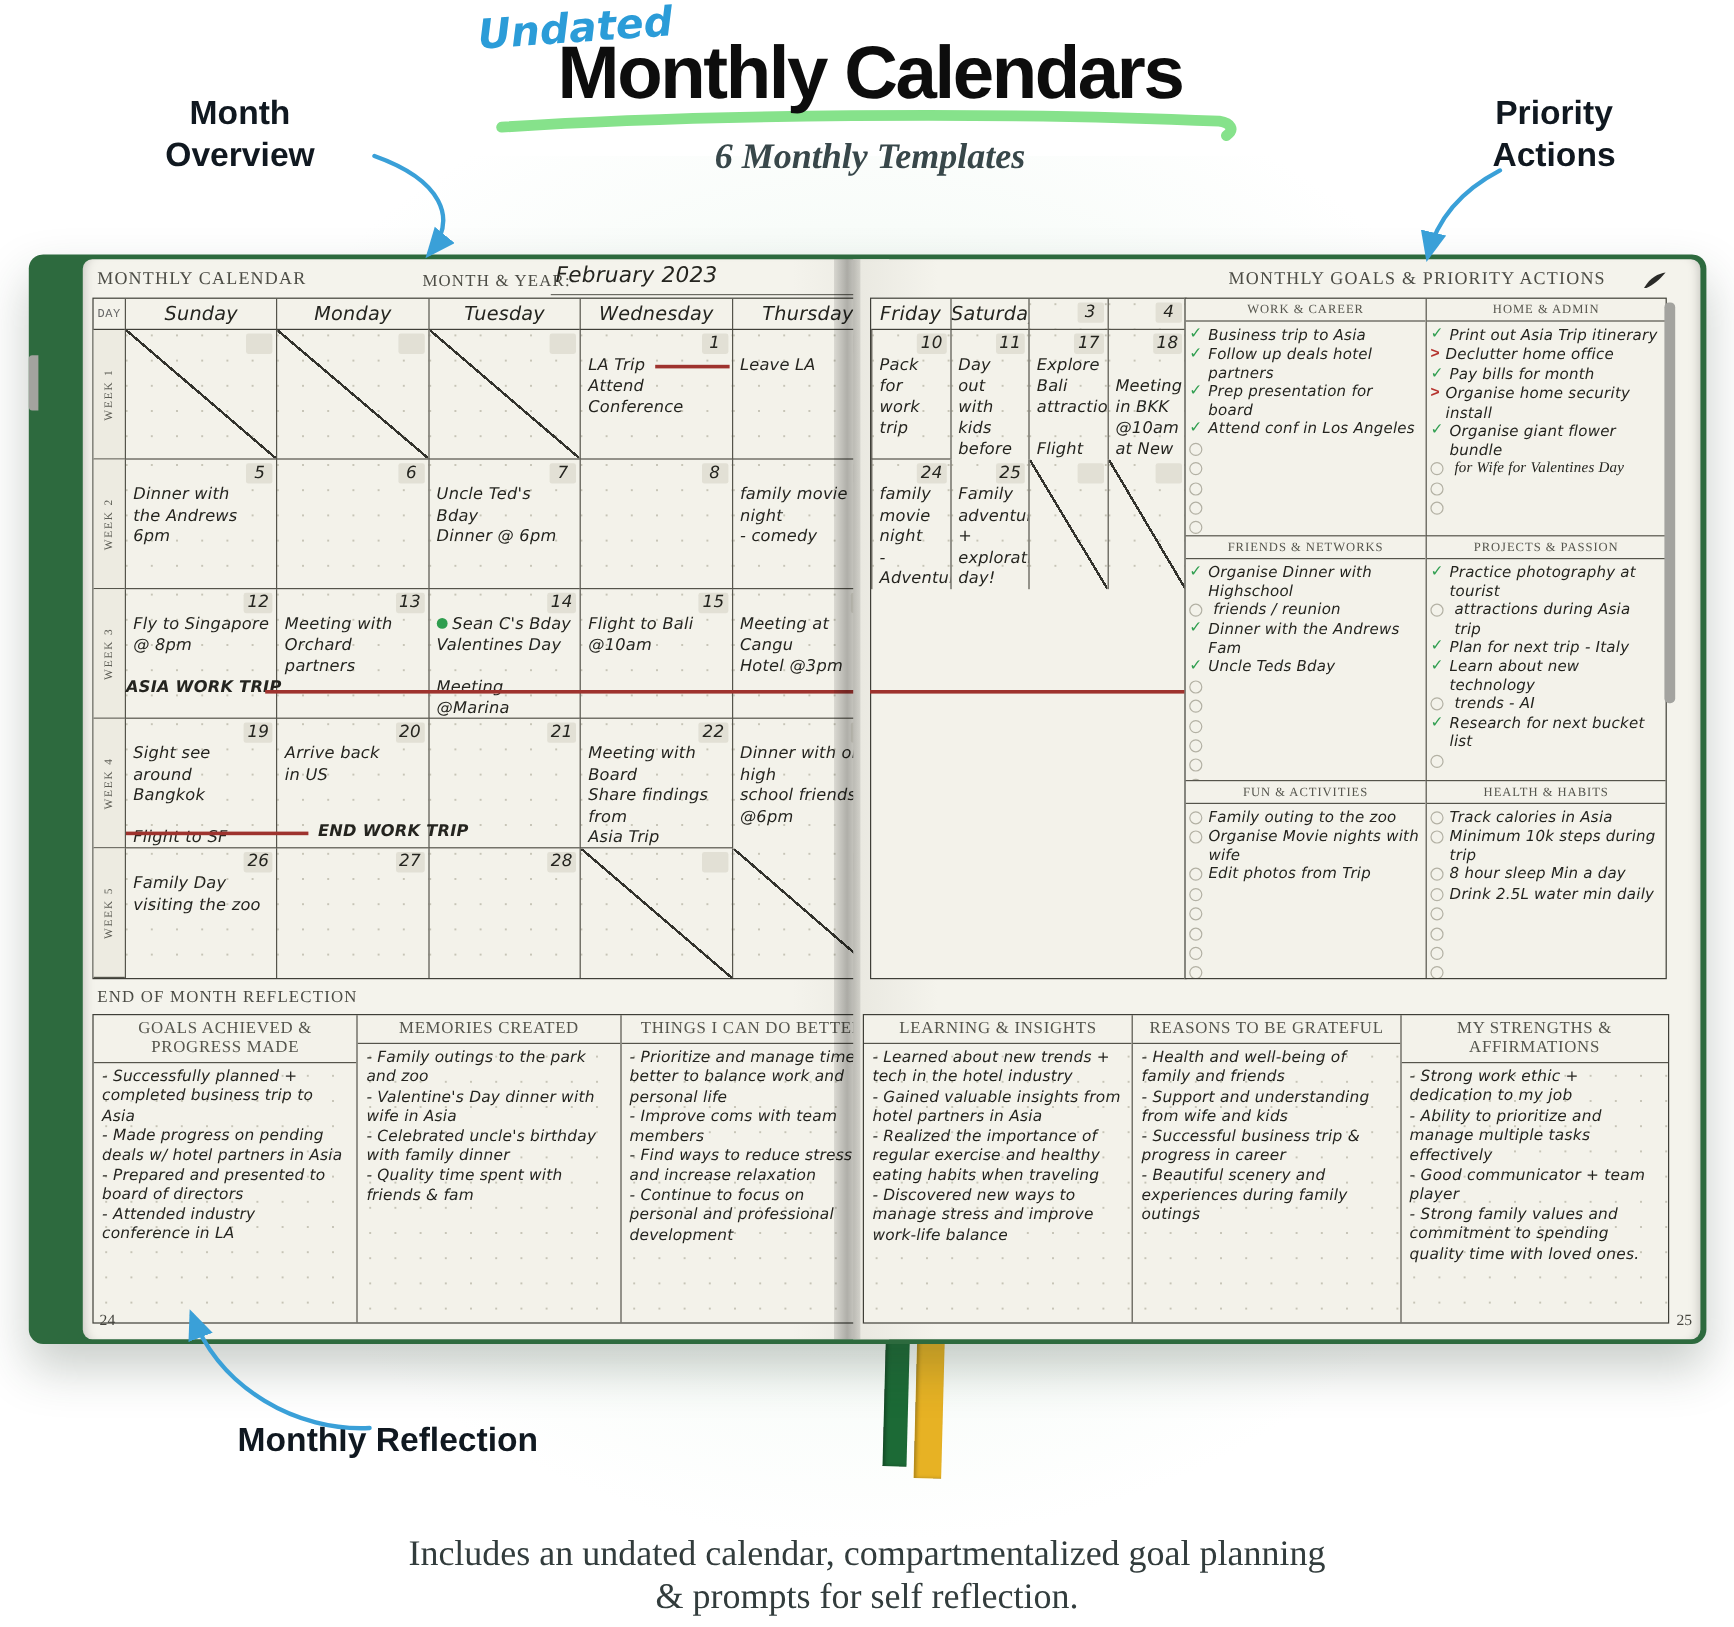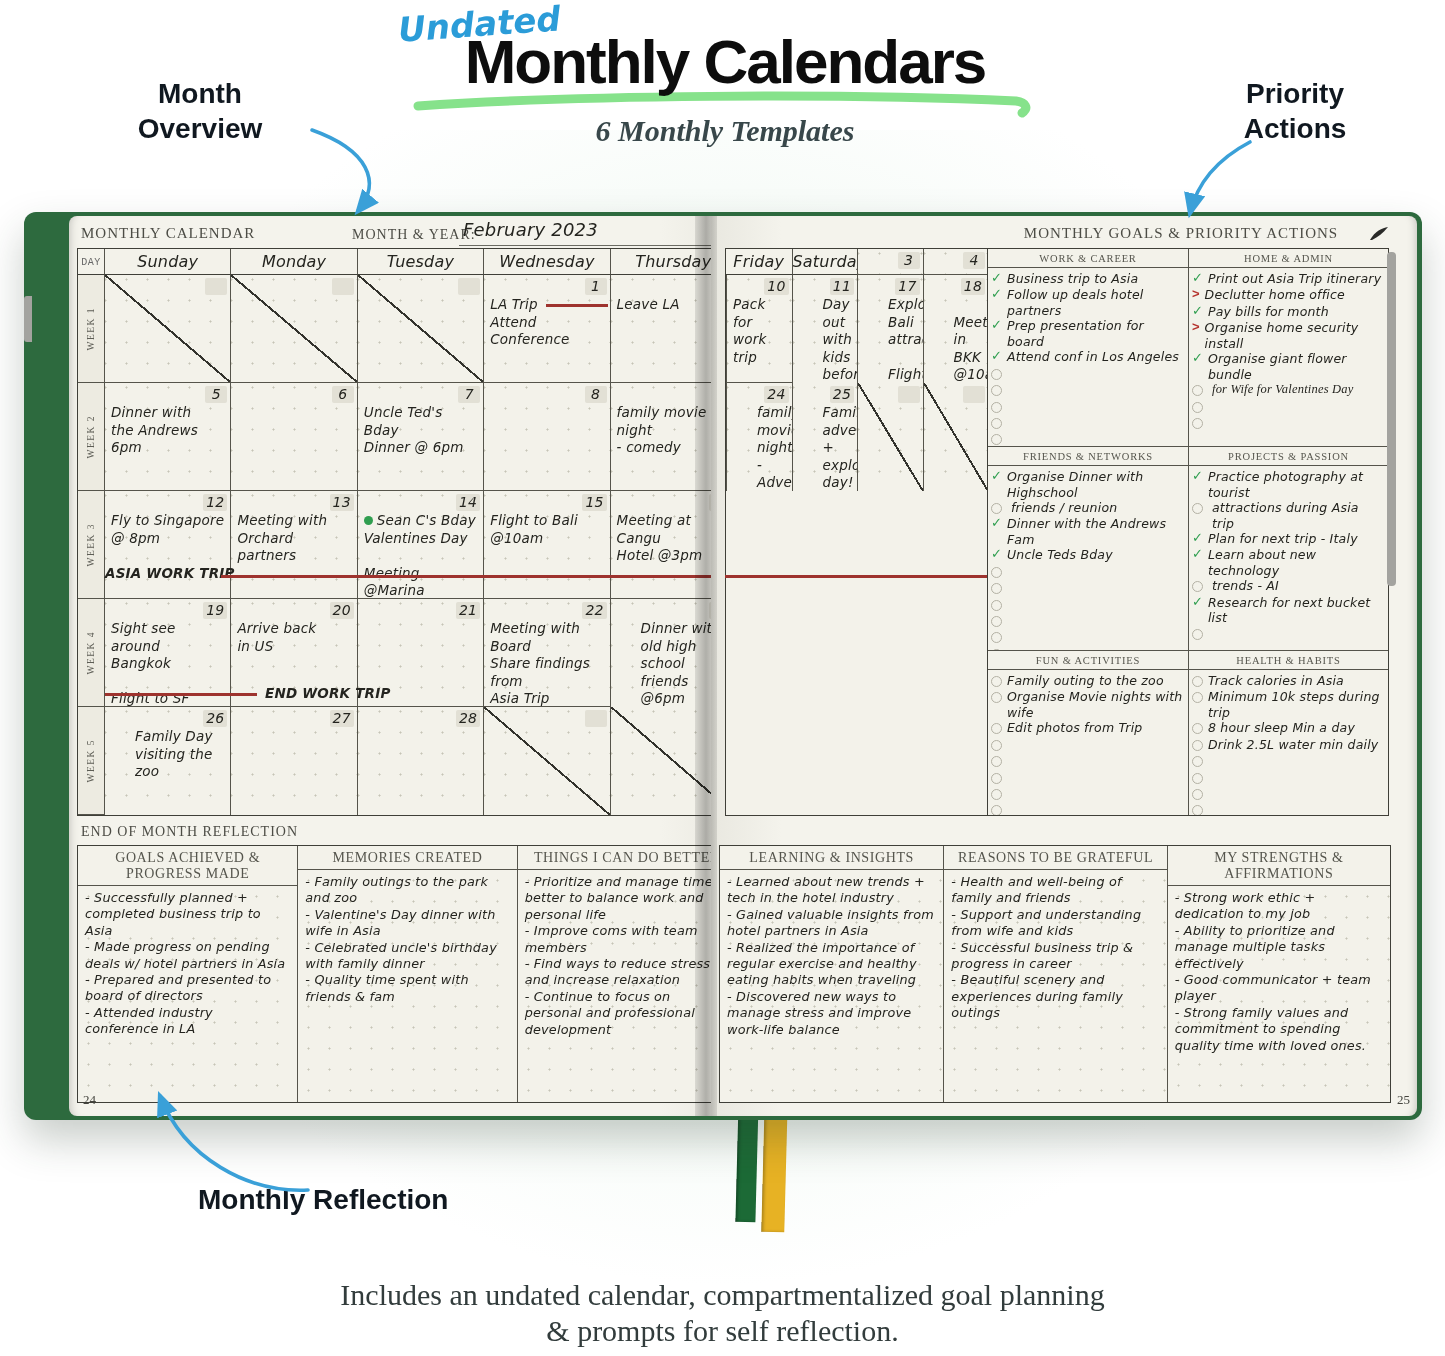--- a/index.html
+++ b/index.html
@@ -53,21 +53,21 @@
   .ch.corner{font-family:Liberation Mono, monospace;font-style:normal;font-size:10px;color:#666;
              letter-spacing:0.5px;padding-top:8px;}
   .ch:first-child,.wk{border-left:none;}
   .wk{border-bottom:1px solid #55544b;background:#edebe1;position:relative;display:flex;
       align-items:center;justify-content:center;}
   .wkt{writing-mode:vertical-rl;transform:rotate(180deg);font-family:"Liberation Serif",serif;
        font-size:9.5px;letter-spacing:1.5px;color:#5d5d55;}
   .cell{position:relative;border-left:1px solid #55544b;border-bottom:1px solid #55544b;overflow:hidden;
         background-image:radial-gradient(circle,#c6c4b6 0.9px,transparent 1.15px);
         background-size:21px 21px;background-position:11px 15px;}
-  .grid .cell:nth-last-child(-n+7){border-bottom:none;padding-left:24px;}
+  .grid .cell:nth-last-child(-n+7){border-bottom:none;}
   .dtab{position:absolute;top:3px;right:3px;min-width:16px;height:17px;background:#e2e0d5;
         border-radius:2px;text-align:center;font-size:14px;line-height:17px;padding:0 3px;}
   .ctext{position:relative;padding:21px 5px 2px 6px;font-size:13.5px;line-height:17.5px;
          white-space:pre-line;}
   .slashed::before{content:"";position:absolute;inset:0;
         background-image:linear-gradient(to right top,transparent calc(50% - 1px),#33332d calc(50% - 1px),
         #33332d calc(50% + 1px),transparent calc(50% + 1px));}
   .gdot{display:inline-block;width:9px;height:9px;background:#2f9e4f;border-radius:50%;margin-right:4px;}
   .redline{position:absolute;height:2.6px;background:#9e332e;z-index:4;}
   .red-label{position:absolute;z-index:4;font-weight:bold;font-size:13.5px;}

